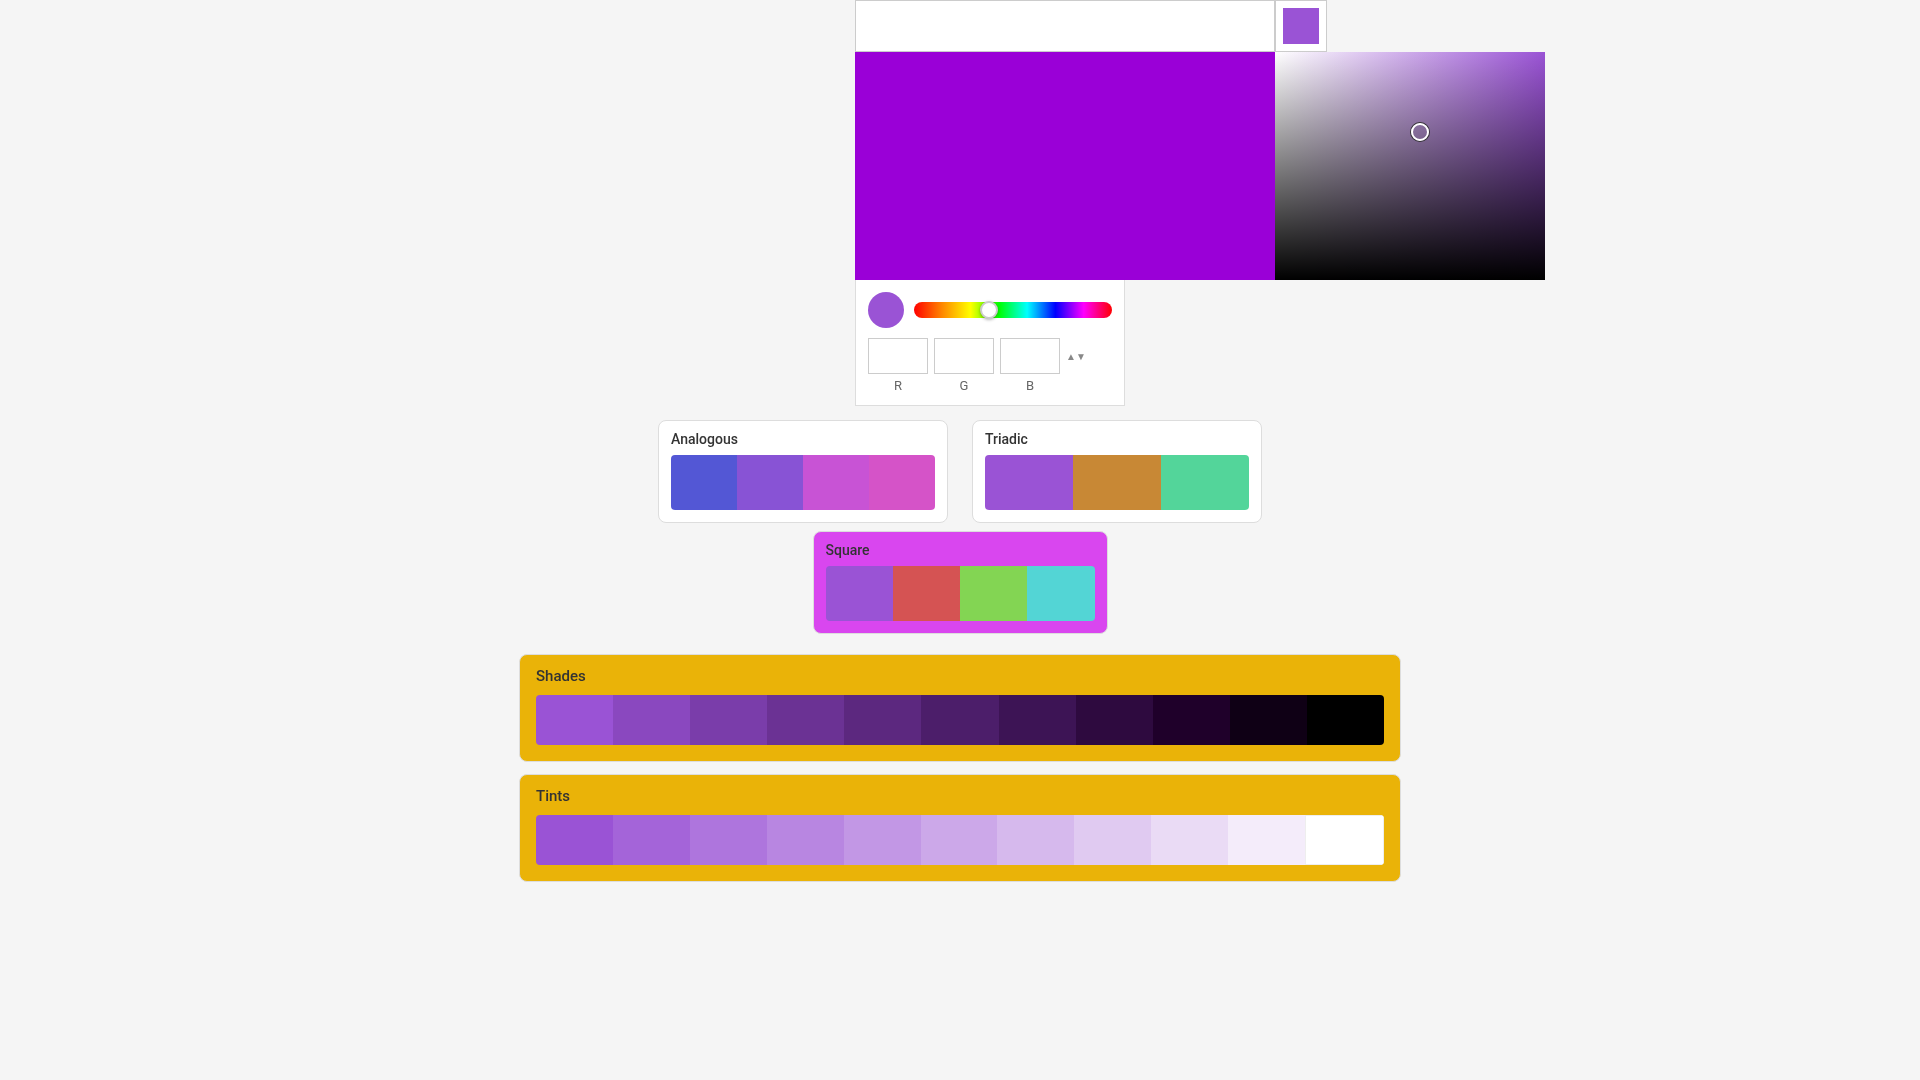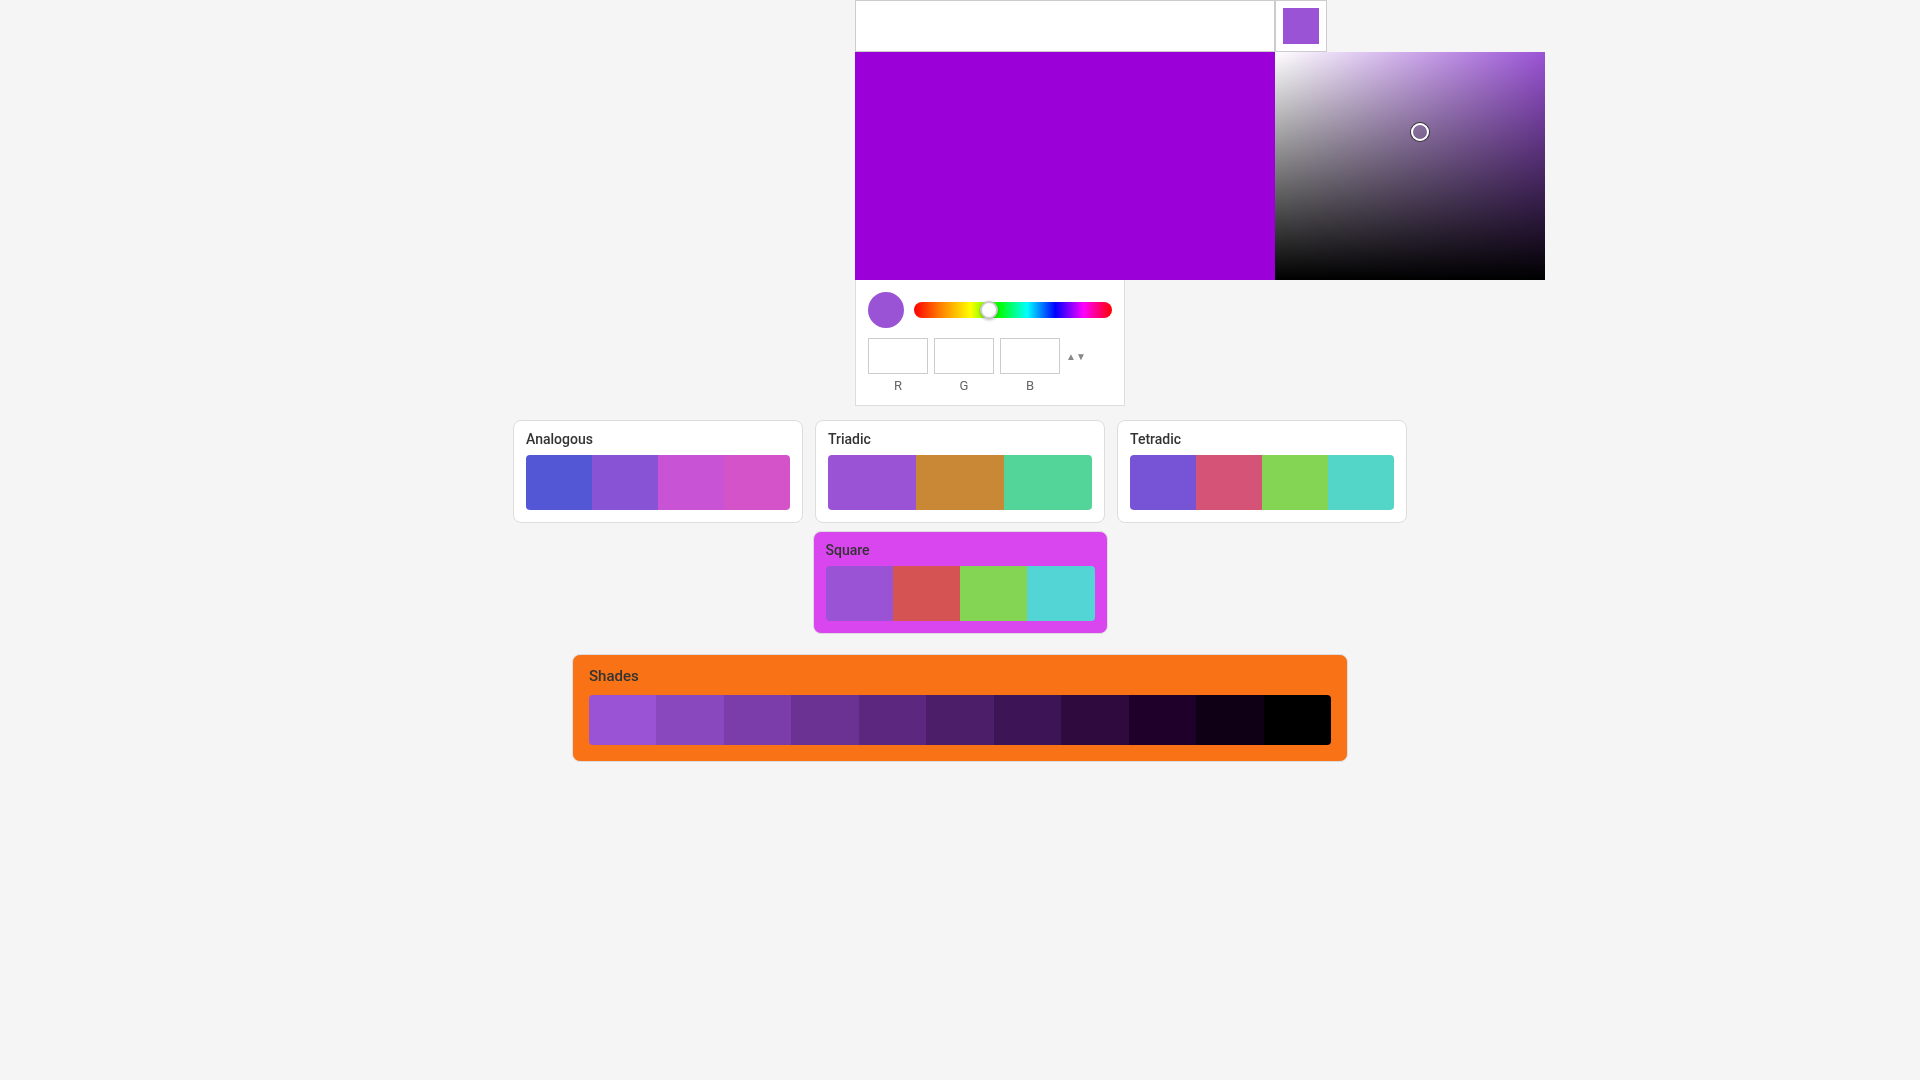--- a/index.html
+++ b/index.html
@@ -188,21 +188,21 @@
       display: flex;
       flex-direction: column;
       align-items: center;
       width: 100%;
       margin-top: 10px;
     }
 
     .harmony-row {
       display: flex;
       justify-content: center;
-      gap: 4px;
+      gap: 16px;
       width: 100%;
       padding: 0 0;
     }
 
     .harmony-card {
       background: white;
       border: 1px solid #ddd;
       border-radius: 8px;
       padding: 10px 12px 12px;
       width: 290px;
@@ -251,25 +251,25 @@
     
     .shades-tints-section {
       display: flex;
       flex-direction: column;
       align-items: center;
       width: 100%;
       margin-top: 10px;
     }
 
     .shades-tints-card {
-      background: #f97316;
+      background: #eab308;
       border: 1px solid #ddd;
       border-radius: 8px;
       padding: 12px 16px 16px;
-      width: 776px;
+      width: 882px;
       margin: 6px 4px;
     }
 
     .shades-title {
       font-size: 15px;
       font-weight: 500;
       color: #333;
       margin-bottom: 10px;
     }
 
@@ -353,29 +353,20 @@
 
       <div class="harmony-card">
         <div class="harmony-title">Triadic</div>
         <div class="harmony-colors">
           <div class="harmony-color" style="background:#9a53d5;"></div>
           <div class="harmony-color" style="background:#c88835;"></div>
           <div class="harmony-color" style="background:#53d59a;"></div>
         </div>
       </div>
 
-      <div class="harmony-card">
-        <div class="harmony-title">Tetradic</div>
-        <div class="harmony-colors">
-          <div class="harmony-color" style="background:#7753d5;"></div>
-          <div class="harmony-color" style="background:#d55377;"></div>
-          <div class="harmony-color" style="background:#83d553;"></div>
-          <div class="harmony-color" style="background:#53d5c8;"></div>
-        </div>
-      </div>
 
     </div>
 
     <div class="square-row">
       <div class="square-card">
         <div class="harmony-title">Square</div>
         <div class="harmony-colors">
           <div class="harmony-color" style="background:#9a53d5;"></div>
           <div class="harmony-color" style="background:#d55353;"></div>
           <div class="harmony-color" style="background:#83d553;"></div>
@@ -398,16 +389,32 @@
         <div class="shade-color" style="background:#5c287f;"></div>
         <div class="shade-color" style="background:#4c1e6a;"></div>
         <div class="shade-color" style="background:#3d1455;"></div>
         <div class="shade-color" style="background:#2e0a3f;"></div>
         <div class="shade-color" style="background:#1f002a;"></div>
         <div class="shade-color" style="background:#0f0015;"></div>
         <div class="shade-color" style="background:#000000;"></div>
       </div>
     </div>
 
+    <div class="shades-tints-card">
+      <div class="shades-title">Tints</div>
+      <div class="shades-strip">
+        <div class="shade-color" style="background:#9a53d5;"></div>
+        <div class="shade-color" style="background:#a464d9;"></div>
+        <div class="shade-color" style="background:#ae75dd;"></div>
+        <div class="shade-color" style="background:#b886e1;"></div>
+        <div class="shade-color" style="background:#c297e5;"></div>
+        <div class="shade-color" style="background:#cca8e9;"></div>
+        <div class="shade-color" style="background:#d6b9ed;"></div>
+        <div class="shade-color" style="background:#e0caf1;"></div>
+        <div class="shade-color" style="background:#eadbf5;"></div>
+        <div class="shade-color" style="background:#f4ecfa;"></div>
+        <div class="shade-color" style="background:#ffffff; border: 1px solid #eee;"></div>
+      </div>
+    </div>
 
   </div>
 
 </div>
 
 </body></html>

